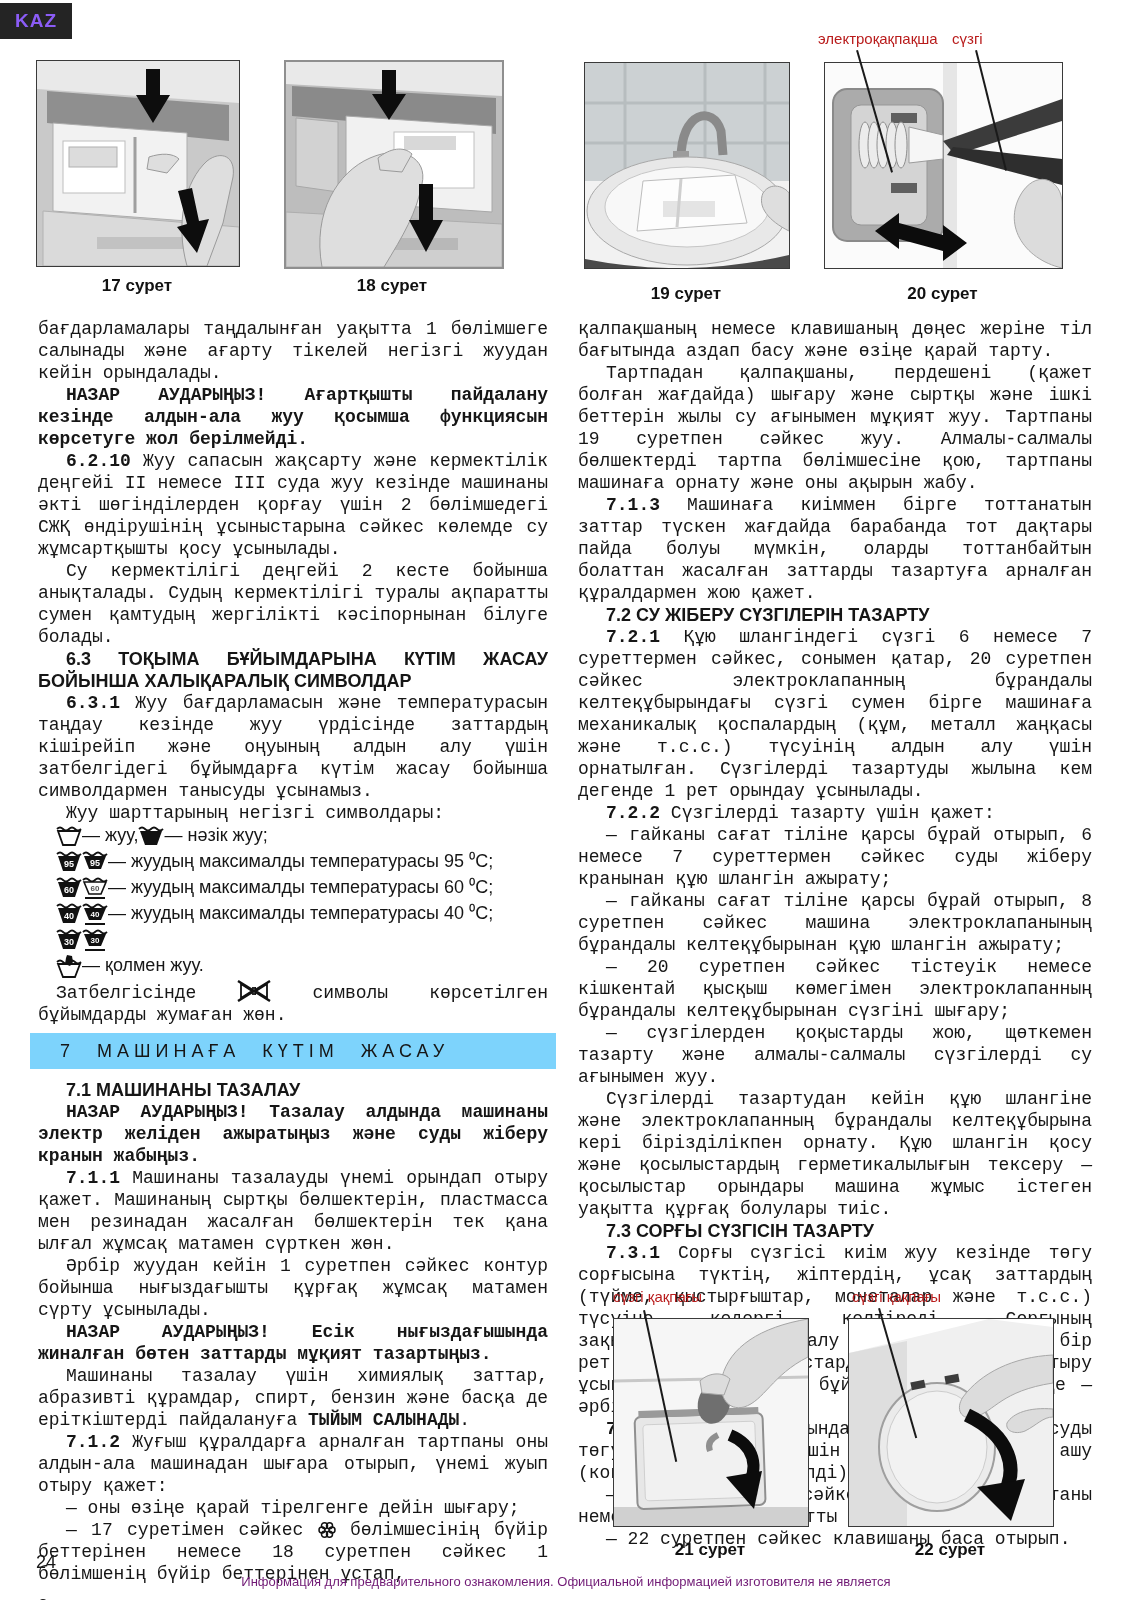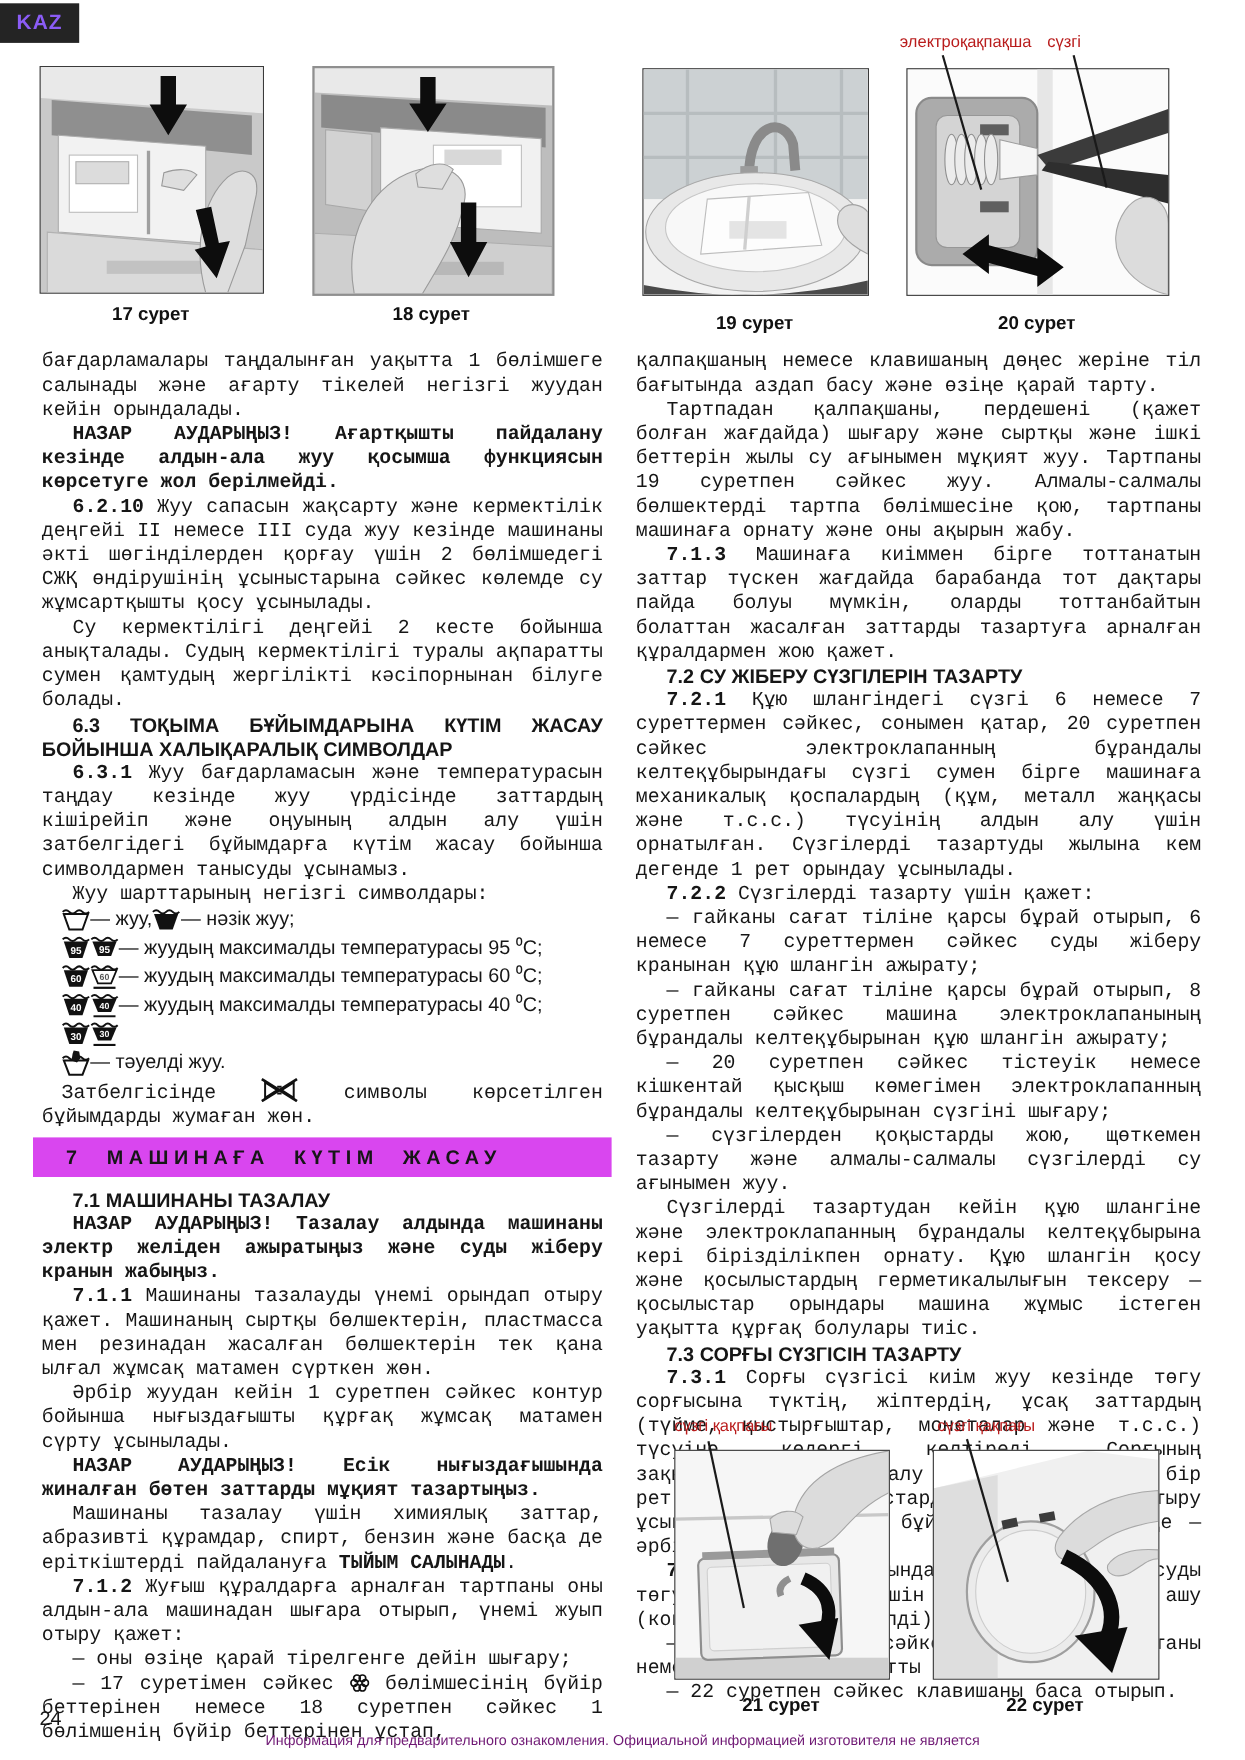--- a/index.html
+++ b/index.html
@@ -16,22 +16,22 @@
   .fig-label{position:absolute;font-size:15px;color:#b91c1c;white-space:nowrap;}
   .pline{position:absolute;height:2px;background:#1a1a1a;transform-origin:0 0;z-index:6;}
   
   .col{position:absolute;top:318px;font-size:18px;line-height:22px;text-align:justify;}
   #col-left{left:38px;width:510px;}
   #col-right{left:578px;width:514px;}
   .para{margin:0;text-indent:28px;font-family:Liberation Mono, monospace;}
   .para.noindent{text-indent:0;}
   .b{font-weight:bold;}
   .head{margin:0;font-weight:bold;text-indent:28px;}
-  .banner{margin:7px 0 10px -8px;width:526px;height:36px;background:#d946ef;
-          font-weight:bold;font-size:18px;line-height:36px;padding-left:30px;box-sizing:border-box;
+  .banner{margin:7px 0 10px -8px;width:526px;height:36px;background:#7dd3fc;
+          font-weight:normal;font-size:18px;line-height:36px;padding-left:30px;box-sizing:border-box;
           letter-spacing:5px;word-spacing:12px;text-align:left;}
   
   .sym-row{display:flex;align-items:flex-start;gap:0;height:26px;padding-left:18px;text-align:left;}
   .sym-row svg{flex:0 0 auto;}
   .inline-ico{vertical-align:-4px;}
   
   .tbl-caption{margin:10px 0 6px 0;font-weight:bold;text-indent:0;}
   table.hardness{border-collapse:collapse;width:507px;table-layout:fixed;font-size:17px;}
   table.hardness th,table.hardness td{border:2px solid #000;text-align:center;vertical-align:middle;
         padding:3px 4px;font-weight:normal;line-height:21px;}
@@ -218,21 +218,21 @@
         <rect x="3" y="21" width="20" height="2" fill="#111"></rect>
       </svg>
     </div>
 
     <div class="sym-row">
       <svg width="26" height="25" viewBox="0 0 26 25">
         <path d="M1,8 Q4,5 7,8 T13,8 T19,8 T25,8" fill="none" stroke="#111" stroke-width="1.8"></path>
         <path d="M2,10 L7,23 L19,23 L24,10 Z" fill="#fff" stroke="#111" stroke-width="1.8"></path>
         <path d="M11,1 l5,1 l1,6 l-3,4 l-5,-2 l1,-6 z" fill="#111"></path>
       </svg>
-      <span>— тәуелді жуу.</span>
+      <span>— қолмен жуу.</span>
     </div>
 
     <p class="para noindent" style="text-indent:18px;"><span>Затбелгісінде</span>
       <svg class="inline-ico" width="34" height="22" viewBox="0 0 34 22">
         <path d="M4,4 L15,11 L4,18 Z" fill="none" stroke="#111" stroke-width="1.8"></path>
         <path d="M30,4 L19,11 L30,18 Z" fill="none" stroke="#111" stroke-width="1.8"></path>
         <line x1="15" y1="8" x2="19" y2="8" stroke="#111" stroke-width="1.8"></line>
         <line x1="15" y1="14" x2="19" y2="14" stroke="#111" stroke-width="1.8"></line>
         <line x1="1" y1="1" x2="33" y2="21" stroke="#111" stroke-width="2.4"></line>
         <line x1="33" y1="1" x2="1" y2="21" stroke="#111" stroke-width="2.4"></line>

